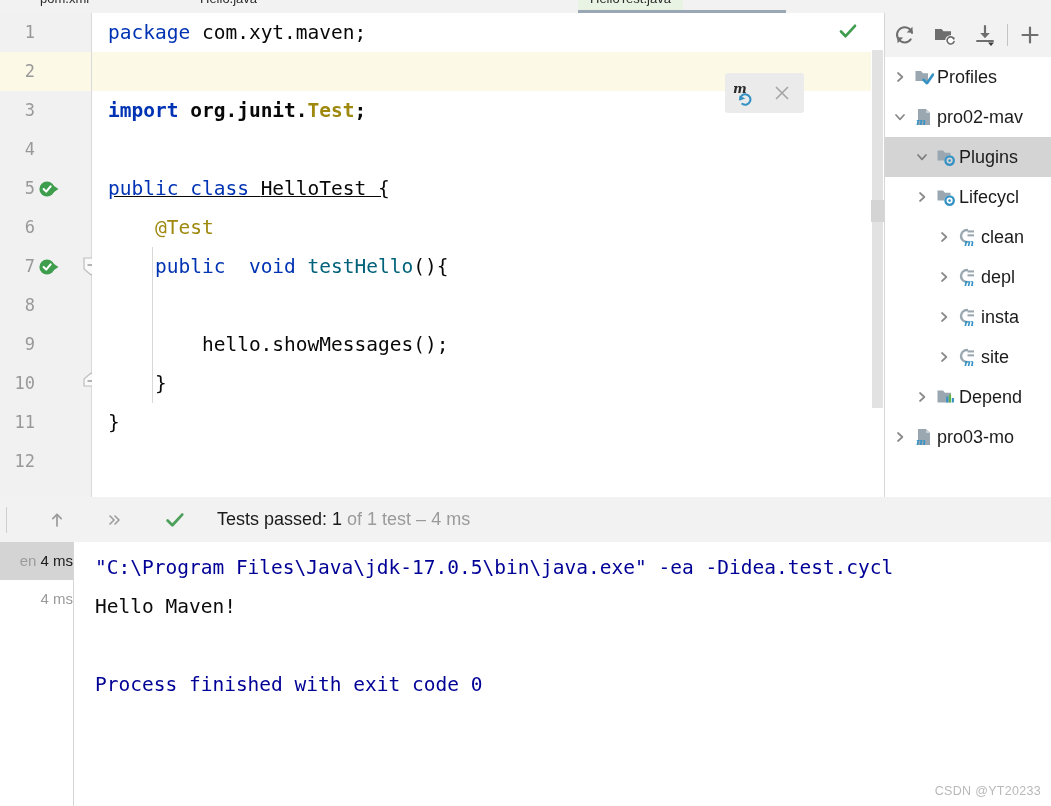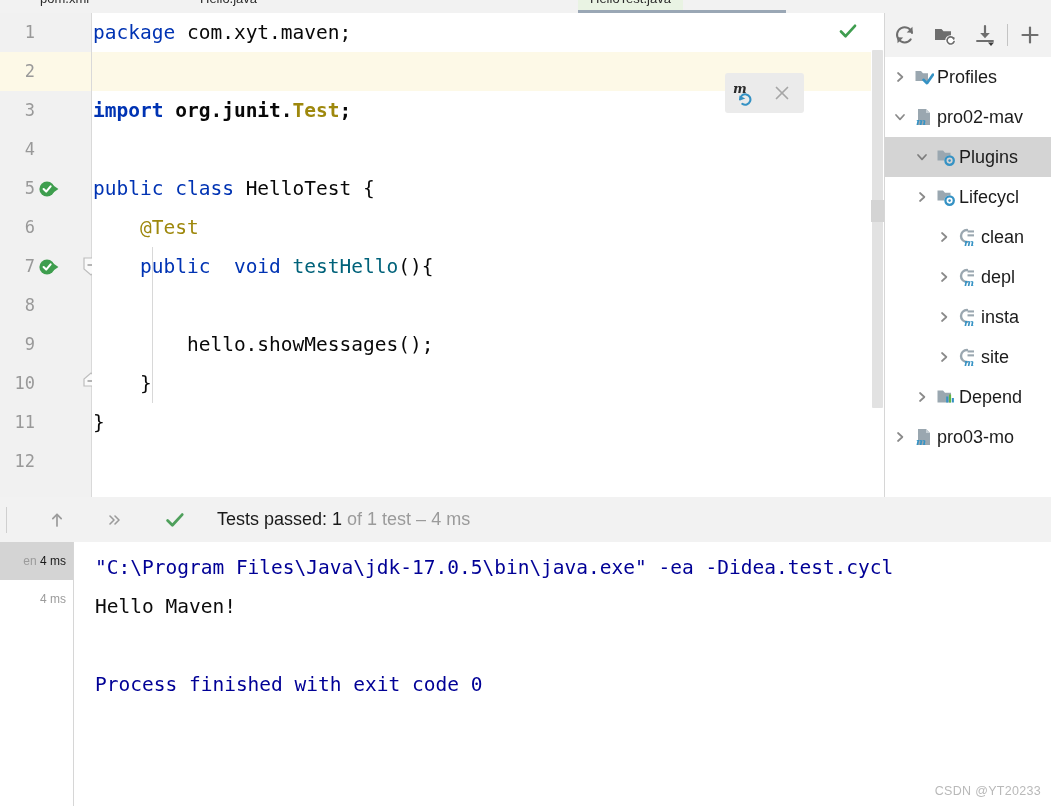--- a/index.html
+++ b/index.html
@@ -66,21 +66,21 @@
   .code-area {
     position: absolute; left: 92px; top: 0; right: 0; height: 484px;
     background: #ffffff;
   }
   .code-line {
     position: absolute; left: 0; right: 0; height: 39px; line-height: 39px;
     font-family: "DejaVu Sans Mono", monospace;
     font-size: 19.5px;
     white-space: pre;
     color: #080808;
-    padding-left: 1px;
+    padding-left: 16px;
     box-sizing: border-box;
   }
   .code-line.caret { background: #fdf9e7; }
   .kw   { color: #0033b3; }
   .anno { color: #9e880d; }
   .meth { color: #00627a; margin-top: 8px; }
   .cls  { color: #080808; }
 
   .indent-guide {
     position: absolute; width: 1px; background: #d8d8d8;
@@ -166,22 +166,22 @@
   .status-text .dim { color: #9b9b9b; }
 
   .test-tree {
     position: absolute; left: 0; top: 45px; width: 73px; height: 264px;
     background: #ffffff;
     border-right: 1px solid #d6d6d6;
     overflow: hidden;
   }
   .tt-row {
     position: relative; height: 38px; line-height: 38px;
-    font-size: 12px; color: #1a1a1a;
-    text-align: right; padding-right: 7px; white-space: nowrap;
+    font-size: 15px; color: #1a1a1a;
+    text-align: right; white-space: nowrap;
   }
   .tt-row.sel { background: #d4d4d4; }
   .tt-row .tt-dim { color: #9b9b9b; }
 
   .console {
     position: absolute; left: 74px; top: 45px; right: 0; height: 264px;
     background: #ffffff;
     overflow: hidden;
     padding-top: 6px;
   }
@@ -284,21 +284,21 @@
 
     <div class="code-area">
 
       <div class="indent-guide" style="left:60px; top:273px; height:117px;"></div>
       <div class="indent-guide" style="left:60px; top:234px; height:39px;"></div>
 
       <div class="code-line" style="top:0px;"><span class="kw">package</span><span class="cls"> com.xyt.maven;</span></div>
       <div class="code-line caret" style="top:39px;"></div>
       <div class="code-line" style="top:78px;font-weight:bold;"><span class="kw">import</span><span class="cls"> org.junit.</span><span class="anno">Test</span><span class="cls">;</span></div>
       <div class="code-line" style="top:117px;"></div>
-      <div class="code-line" style="top:156px;"><span class="kw">public class </span><span class="cls">HelloTest {</span></div>
+      <div class="code-line" style="top:156px;text-decoration:underline;"><span class="kw">public class </span><span class="cls">HelloTest {</span></div>
       <div class="code-line" style="top:195px;"><span class="cls">    </span><span class="anno">@Test</span></div>
       <div class="code-line" style="top:234px;"><span class="cls">    </span><span class="kw">public  void </span><span class="meth">testHello</span><span class="cls">(){</span></div>
       <div class="code-line" style="top:312px;"><span class="cls">        hello.showMessages();</span></div>
       <div class="code-line" style="top:351px;"><span class="cls">    }</span></div>
       <div class="code-line" style="top:390px;"><span class="cls">}</span></div>
       <div class="code-line" style="top:429px;"></div>
     </div>
 
     <div class="inspect-check">
       <svg width="20" height="20" viewBox="0 0 20 20">

